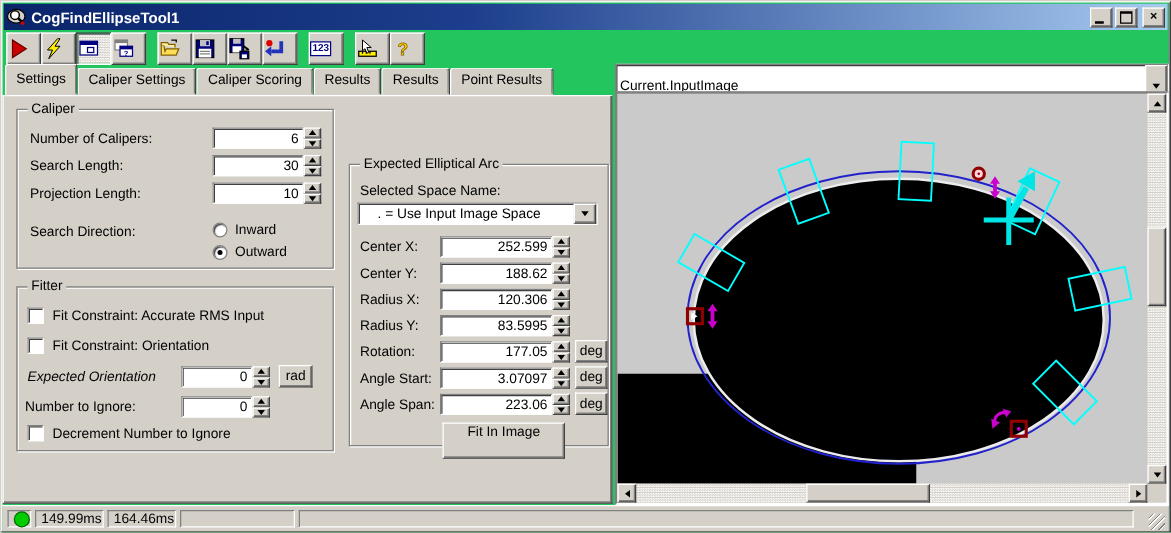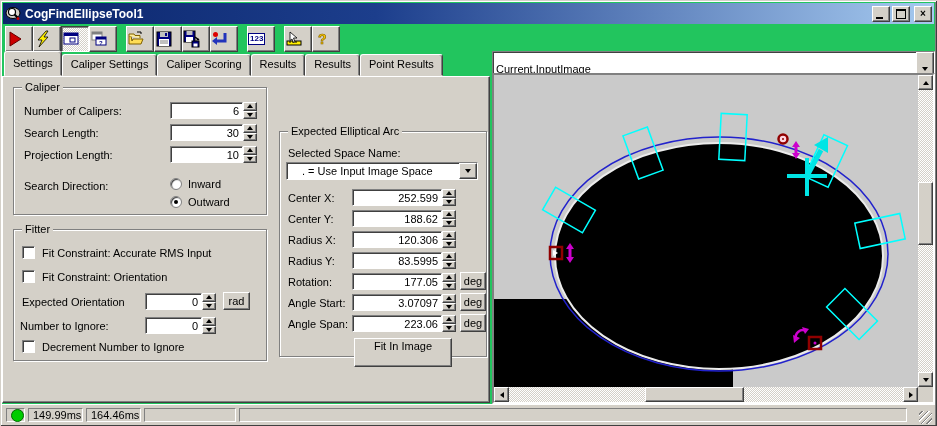--- a/index.html
+++ b/index.html
@@ -232,21 +232,21 @@
         </div>
       <span class="lbl" style="left:174px;top:108px;">Outward</span>
     </div>
 
     <div class="group" style="left:10px;top:152px;width:252px;height:130px;">
       <span class="legend">Fitter</span>
       <div class="check" style="left:8px;top:16px;"></div>
       <span class="lbl" style="left:28px;top:17px;">Fit Constraint: Accurate RMS Input</span>
       <div class="check" style="left:8px;top:40px;"></div>
       <span class="lbl" style="left:28px;top:41px;">Fit Constraint: Orientation</span>
-      <span class="lbl" style="left:8px;top:66px;">Expected Orientation</span>
+      <span class="lbl" style="left:8px;top:66px;font-style:italic;">Expected Orientation</span>
       <input class="edit" style="left: 131px; top: 63px; width: 57px;" readonly="" value="0">
       <div class="spin" style="left:188px;top:63px;">
           <div>
             <div class="aru"></div>
           </div>
           <div>
             <div class="ard"></div>
           </div>
         </div>
       <div class="btn" style="left:209px;top:62px;width:27px;height:18px;line-height:16px;">rad</div>

